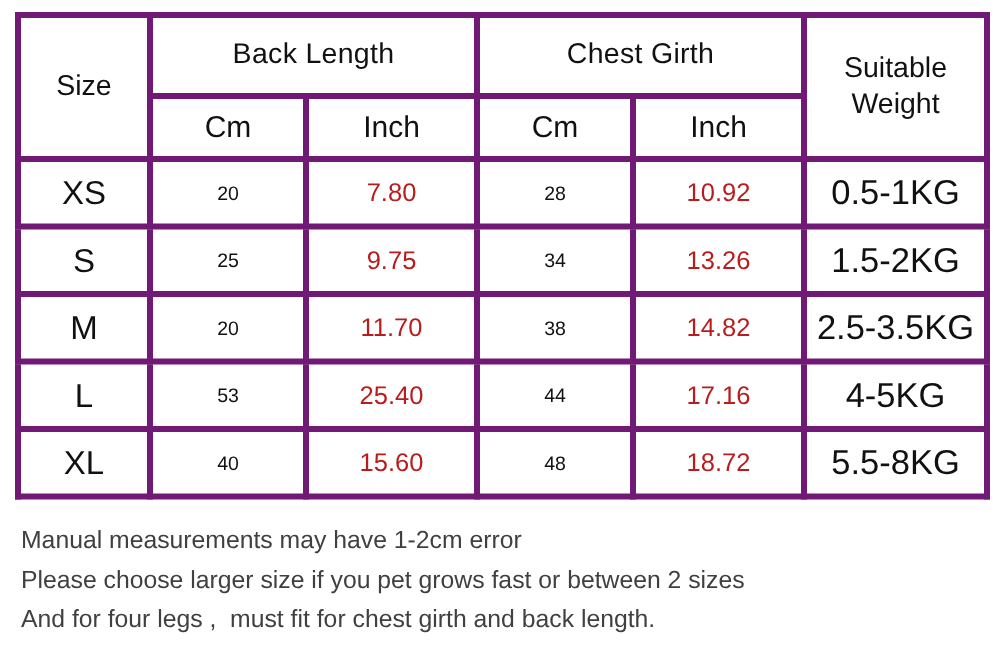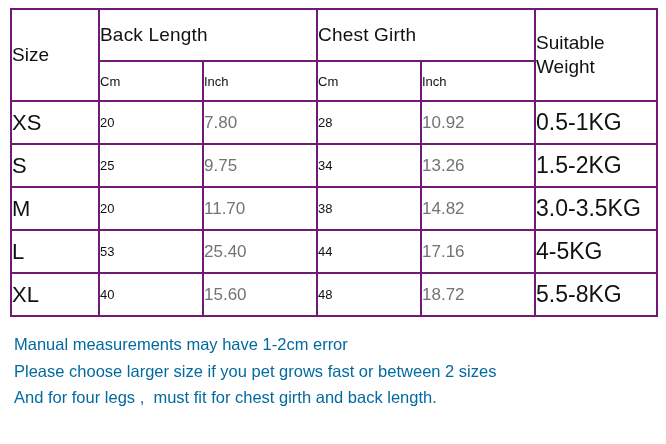--- a/index.html
+++ b/index.html
@@ -22,21 +22,22 @@
     padding: 8px 10px 6px 10px;
     background: #ffffff;
   }
   table.size-table {
     width: 646px;
     border-collapse: collapse;
     table-layout: fixed;
   }
   table.size-table td,
   table.size-table th {
-    border: 2px solid #701a75;
+    border: 4px solid #701a75;
+    text-align: center;
     vertical-align: middle;
     font-weight: normal;
     padding: 0;
   }
   
   col.c-size   { width: 88px; }
   col.c-bl-cm  { width: 104px; }
   col.c-bl-in  { width: 114px; }
   col.c-cg-cm  { width: 104px; }
   col.c-cg-in  { width: 114px; }
@@ -50,50 +51,50 @@
   .head-size {
     font-size: 19px;
     font-weight: bold;
   }
   .head-weight {
     font-size: 19px;
     font-weight: bold;
     line-height: 1.25;
   }
   .head-unit {
-    font-size: 13px;
+    font-size: 20px;
     font-weight: bold;
   }
   tr.head-row-1 td { height: 50px; }
   tr.head-row-2 td { height: 38px; }
   tr.data-row td  { height: 41px; }
 
   .cell-size {
     font-size: 22px;
   }
   .cell-num {
     font-size: 13px;
   }
   .cell-inch {
     font-size: 17px;
-    color: #737373;
+    color: #b91c1c;
   }
   .cell-weight {
     font-size: 23px;
   }
 
   .notes {
     margin-top: 14px;
     padding-left: 4px;
     color: #c0392b;
   }
   .notes .note-line {
     font-size: 16.5px;
     line-height: 1.62;
-    color: #0369a1;
+    color: #404040;
     white-space: pre;
   }
 </style>
 </head>
 <body>
 
 <div class="sheet">
 
   <table class="size-table">
     <colgroup>
@@ -135,21 +136,21 @@
         <td class="cell-inch">13.26</td>
         <td class="cell-weight">1.5-2KG</td>
       </tr>
 
       <tr class="data-row">
         <td class="cell-size">M</td>
         <td class="cell-num">20</td>
         <td class="cell-inch">11.70</td>
         <td class="cell-num">38</td>
         <td class="cell-inch">14.82</td>
-        <td class="cell-weight">3.0-3.5KG</td>
+        <td class="cell-weight">2.5-3.5KG</td>
       </tr>
 
       <tr class="data-row">
         <td class="cell-size">L</td>
         <td class="cell-num">53</td>
         <td class="cell-inch">25.40</td>
         <td class="cell-num">44</td>
         <td class="cell-inch">17.16</td>
         <td class="cell-weight">4-5KG</td>
       </tr>

